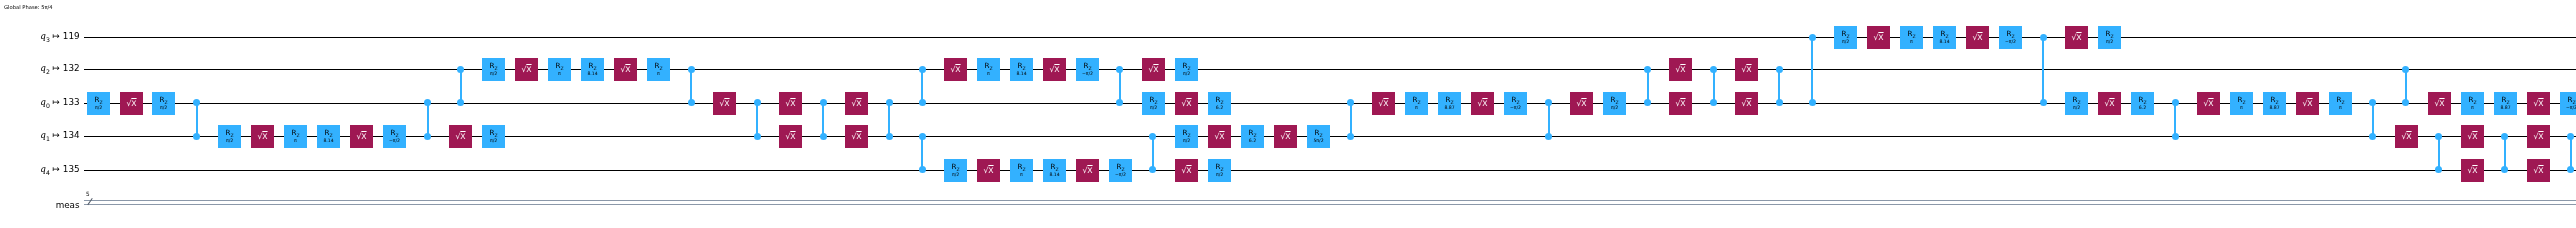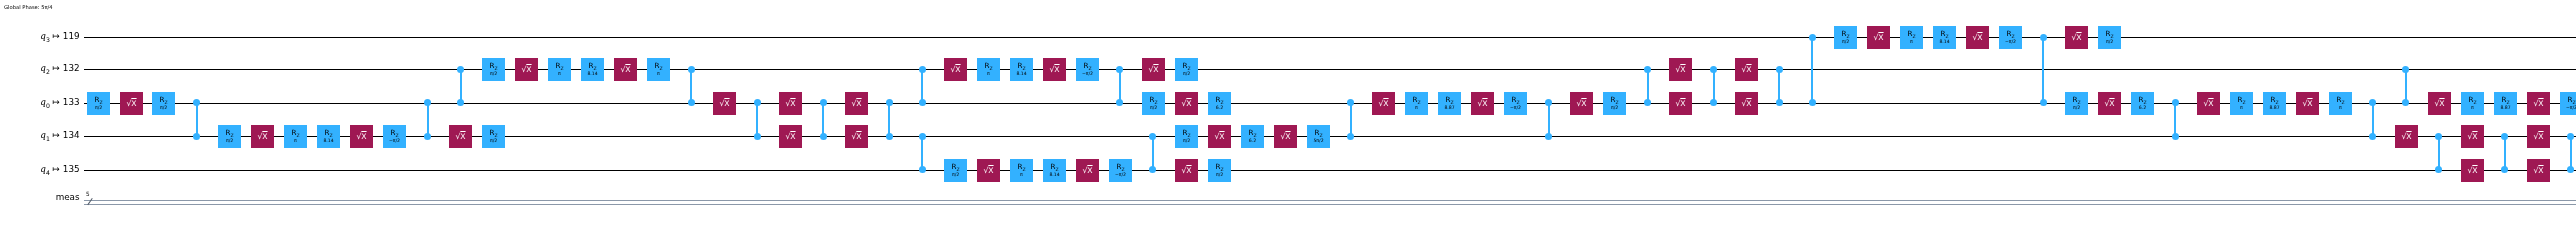--- a/index.html
+++ b/index.html
@@ -33,21 +33,21 @@
       <div class="wlabel" style="left: 2.6px; top: 31px;"><i>q</i><sub>3</sub> ↦ 119</div>
       <div class="wire" style="left: 84px; top: 69px; width: 3990px; background: rgb(0, 0, 0);"></div>
       <div class="wlabel" style="left: 2.6px; top: 63px;"><i>q</i><sub>2</sub> ↦ 132</div>
       <div class="wire" style="left: 84px; top: 103px; width: 3990px; background: rgb(0, 0, 0);"></div>
       <div class="wlabel" style="left: 2.6px; top: 97px;"><i>q</i><sub>0</sub> ↦ 133</div>
       <div class="wire" style="left: 84px; top: 136px; width: 3990px; background: rgb(0, 0, 0);"></div>
       <div class="wlabel" style="left: 2.6px; top: 130px;"><i>q</i><sub>1</sub> ↦ 134</div>
       <div class="wire" style="left: 84px; top: 170px; width: 3990px; background: rgb(0, 0, 0);"></div>
       <div class="wlabel" style="left: 2.6px; top: 164px;"><i>q</i><sub>4</sub> ↦ 135</div>
       <div class="clwire" style="left: 84px; top: 200px; width: 3990px; border-top-color: rgb(139, 152, 169); border-bottom-color: rgb(139, 152, 169);"></div>
-      <div class="wlabel" style="left: 2.6px; top: 192px;">meas</div>
+      <div class="wlabel" style="left: 2.6px; top: 200px;">meas</div>
       <div class="regslash" style="left: 86px; top: 201px;"></div>
       <div class="regsize" style="left: 86px; top: 191px;">5</div>
       <div class="gate rz" style="left: 87px; top: 92px; background: rgb(51, 177, 255);">
         <span class="glabel">R<sub>Z</sub></span>
         <span class="gangle">π/2</span>
       </div>
       <div class="gate sx" style="left: 120px; top: 92px; background: rgb(159, 24, 83);">
         <span>√<span class="ovl">X</span></span>
       </div>
       <div class="gate rz" style="left: 152px; top: 92px; background: rgb(51, 177, 255);">

